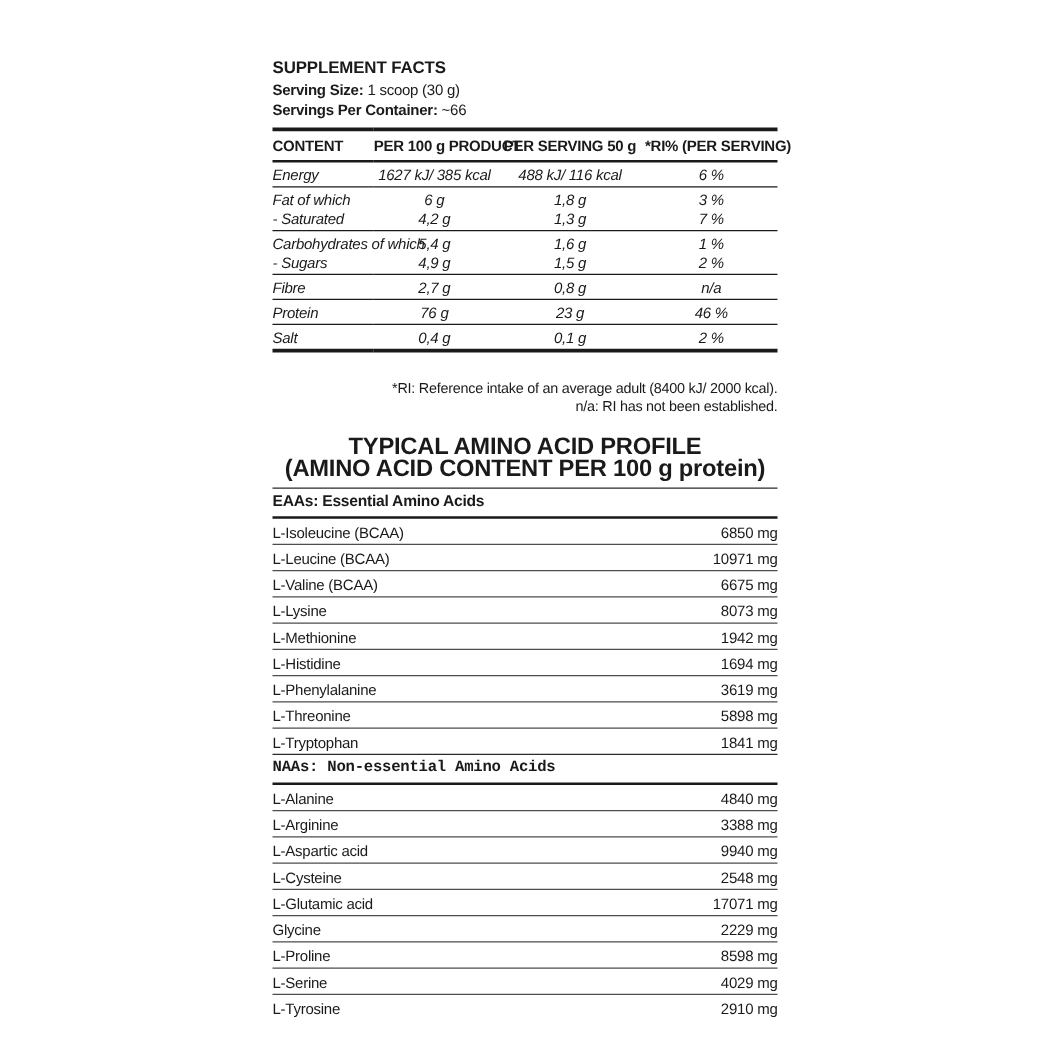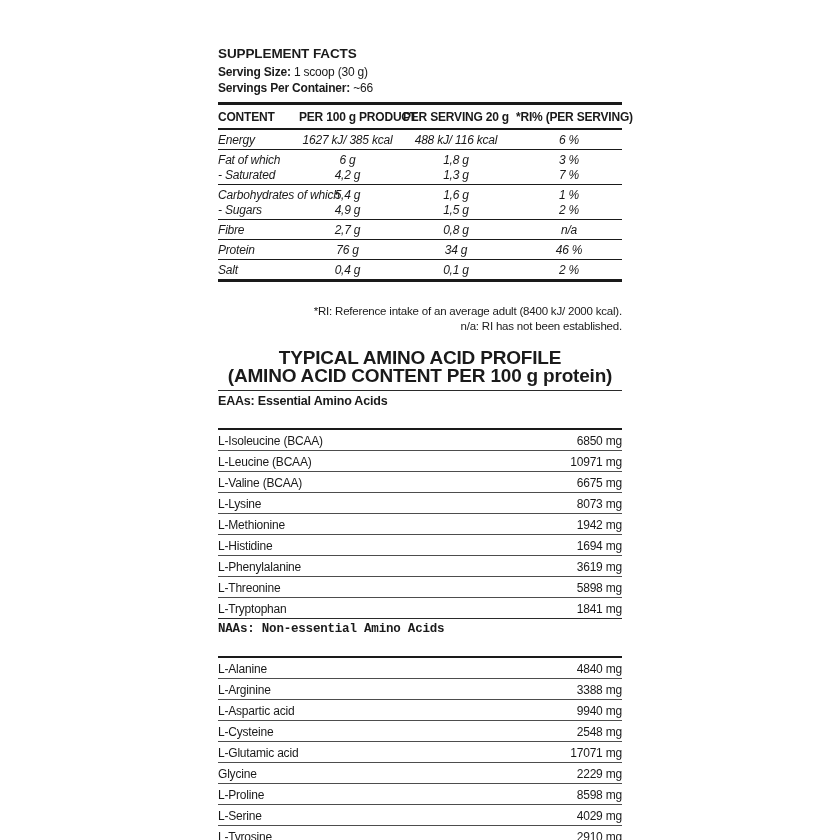--- a/index.html
+++ b/index.html
@@ -75,21 +75,21 @@
     font-weight: bold;
     font-size: 19px;
     line-height: 18px;
     margin-top: 15px;
   }
   .aa-section-head {
     font-size: 12.5px;
     font-weight: bold;
     border-top: 1.5px solid #2a2a2a;
     border-bottom: 2px solid #1a1a1a;
-    padding: 3px 0 20px 0;
+    padding: 3px 0 5px 0;
     margin-top: 5px;
   }
   .aa-section-head.naas { margin-top: 0; font-family: Liberation Mono, monospace; }
   .amino-row {
     display: flex;
     justify-content: space-between;
     font-size: 12px;
     padding: 3.5px 0 2.5px 0;
     border-bottom: 1px solid #4d4d4d;
   }
@@ -115,21 +115,21 @@
     <colgroup>
         <col class="c1">
         <col class="c2">
         <col class="c3">
         <col class="c4">
       </colgroup>
     <thead>
       <tr>
         <th class="c-name">CONTENT</th>
         <th class="c-mid">PER 100 g PRODUCT</th>
-        <th class="c-mid">PER SERVING 20 g</th>
+        <th class="c-mid">PER SERVING 50 g</th>
         <th class="c-ri">*RI% (PER SERVING)</th>
       </tr>
     </thead>
     <tbody>
       <tr>
         <td class="c-name">Energy</td>
         <td class="c-mid">1627 kJ/ 385 kcal</td>
         <td class="c-mid">488 kJ/ 116 kcal</td>
         <td class="c-ri">6 %</td>
       </tr>
@@ -167,21 +167,21 @@
         <td class="c-name">Fibre</td>
         <td class="c-mid">2,7 g</td>
         <td class="c-mid">0,8 g</td>
         <td class="c-ri">n/a</td>
       </tr>
     </tbody>
     <tbody>
       <tr>
         <td class="c-name">Protein</td>
         <td class="c-mid">76 g</td>
-        <td class="c-mid">34 g</td>
+        <td class="c-mid">23 g</td>
         <td class="c-ri">46 %</td>
       </tr>
     </tbody>
     <tbody class="last">
       <tr>
         <td class="c-name">Salt</td>
         <td class="c-mid">0,4 g</td>
         <td class="c-mid">0,1 g</td>
         <td class="c-ri">2 %</td>
       </tr>

